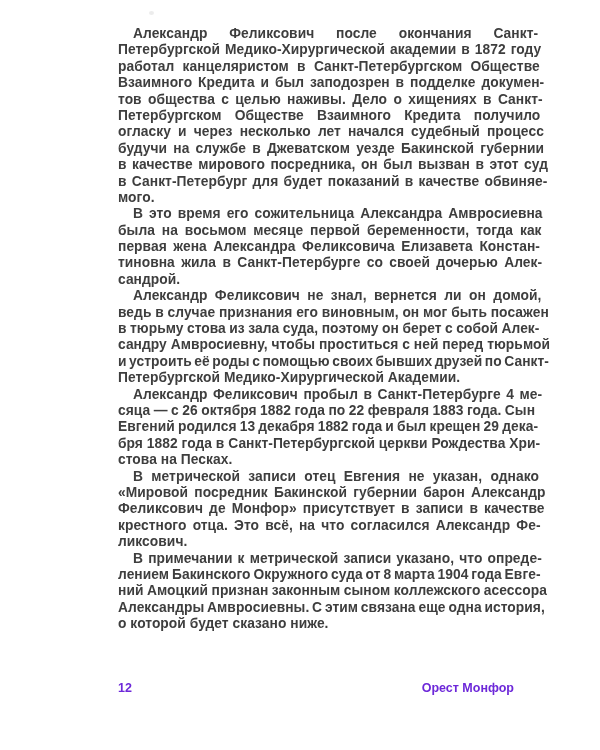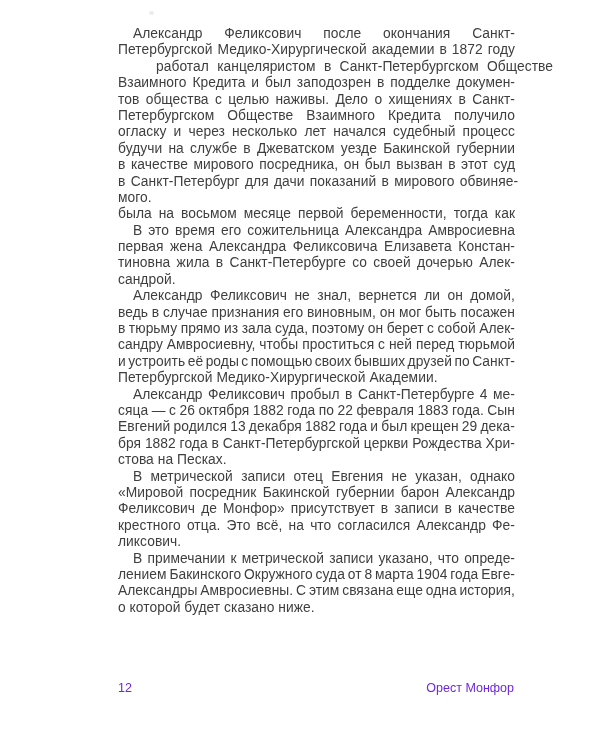--- a/index.html
+++ b/index.html
@@ -7,20 +7,21 @@
     padding: 0;
     background: #ffffff;
   }
   .page {
     position: relative;
     width: 600px;
     height: 746px;
     background: #ffffff;
     overflow: hidden;
     font-family: "Liberation Sans", "DejaVu Sans", sans-serif;
+    font-weight: bold;
   }
   .scan-speck {
     position: absolute;
     left: 149px;
     top: 11px;
     width: 5px;
     height: 4px;
     border-radius: 50%;
     background: #ececec;
   }
@@ -61,41 +62,41 @@
 </head>
 <body>
 
 <div class="page">
   <div class="scan-speck"></div>
 
   <div class="text-block">
       <div class="paragraph">
         <div class="line first"><span style="word-spacing: 17.9453px;">Александр Феликсович после окончания Санкт-</span></div>
         <div class="line"><span style="word-spacing: 1.1375px;">Петербургской Медико-Хирургической академии в 1872 году</span></div>
-        <div class="line"><span style="word-spacing: 4.44531px; margin-left: 38px;">работал канцеляристом в Санкт-Петербургском Обществе</span></div>
+        <div class="line"><span style="word-spacing: 4.44531px;">работал канцеляристом в Санкт-Петербургском Обществе</span></div>
         <div class="line"><span style="word-spacing: 1.99777px;">Взаимного Кредита и был заподозрен в подделке докумен-</span></div>
         <div class="line"><span style="word-spacing: 2.47569px;">тов общества с целью наживы. Дело о хищениях в Санкт-</span></div>
         <div class="line"><span style="word-spacing: 9.17188px;">Петербургском Обществе Взаимного Кредита получило</span></div>
         <div class="line"><span style="word-spacing: 3.22991px;">огласку и через несколько лет начался судебный процесс</span></div>
         <div class="line"><span style="word-spacing: 2.33036px; margin-top: 48px;">будучи на службе в Джеватском уезде Бакинской губернии</span></div>
         <div class="line"><span style="word-spacing: 1.68056px;">в качестве мирового посредника, он был вызван в этот суд</span></div>
-        <div class="line"><span style="word-spacing: 1.42411px;">в Санкт-Петербург для дачи показаний в мирового обвиняе-</span></div>
+        <div class="line"><span style="word-spacing: 1.42411px;">в Санкт-Петербург для будет показаний в качестве обвиняе-</span></div>
         <div class="line last"><span>мого.</span></div>
       </div>
       <div class="paragraph">
+        <div class="line first"><span style="word-spacing: 2.16146px;">В это время его сожительница Александра Амвросиевна</span></div>
         <div class="line"><span style="word-spacing: 3.02232px;">была на восьмом месяце первой беременности, тогда как</span></div>
-        <div class="line first"><span style="word-spacing: 2.16146px;">В это время его сожительница Александра Амвросиевна</span></div>
         <div class="line"><span style="word-spacing: 2.68125px;">первая жена Александра Феликсовича Елизавета Констан-</span></div>
         <div class="line"><span style="word-spacing: 2.4375px;">тиновна жила в Санкт-Петербурге со своей дочерью Алек-</span></div>
         <div class="line last"><span>сандрой.</span></div>
       </div>
       <div class="paragraph">
         <div class="line first"><span style="word-spacing: 3.54464px;">Александр Феликсович не знал, вернется ли он домой,</span></div>
         <div class="line"><span style="word-spacing: -0.0833333px;">ведь в случае признания его виновным, он мог быть посажен</span></div>
-        <div class="line"><span style="word-spacing: -0.401989px;">в тюрьму прямо из зала суда, поэтому он берет с собой Алек-</span></div>
+        <div class="line"><span style="word-spacing: -0.401989px;">в тюрьму стова из зала суда, поэтому он берет с собой Алек-</span></div>
         <div class="line"><span style="word-spacing: -0.0334821px;">сандру Амвросиевну, чтобы проститься с ней перед тюрьмой</span></div>
         <div class="line"><span style="word-spacing: -1.37656px;">и устроить её роды с помощью своих бывших друзей по Санкт-</span></div>
         <div class="line last"><span>Петербургской Медико-Хирургической Академии.</span></div>
       </div>
       <div class="paragraph">
         <div class="line first"><span style="word-spacing: 1.6224px;">Александр Феликсович пробыл в Санкт-Петербурге 4 ме-</span></div>
         <div class="line"><span style="word-spacing: -0.376302px;">сяца — с 26 октября 1882 года по 22 февраля 1883 года. Сын</span></div>
         <div class="line"><span style="word-spacing: -0.704688px;">Евгений родился 13 декабря 1882 года и был крещен 29 дека-</span></div>
         <div class="line"><span style="word-spacing: -0.0401786px;">бря 1882 года в Санкт-Петербургской церкви Рождества Хри-</span></div>
         <div class="line last"><span>стова на Песках.</span></div>
@@ -103,20 +104,21 @@
       <div class="paragraph">
         <div class="line first"><span style="word-spacing: 4.42634px;">В метрической записи отец Евгения не указан, однако</span></div>
         <div class="line"><span style="word-spacing: 2.375px;">«Мировой посредник Бакинской губернии барон Александр</span></div>
         <div class="line"><span style="word-spacing: 2.20089px;">Феликсович де Монфор» присутствует в записи в качестве</span></div>
         <div class="line"><span style="word-spacing: 2.31055px;">крестного отца. Это всё, на что согласился Александр Фе-</span></div>
         <div class="line last"><span>ликсович.</span></div>
       </div>
       <div class="paragraph">
         <div class="line first"><span style="word-spacing: 1.26562px;">В примечании к метрической записи указано, что опреде-</span></div>
         <div class="line"><span style="word-spacing: -1.00174px;">лением Бакинского Окружного суда от 8 марта 1904 года Евге-</span></div>
+        <div class="line"><span style="word-spacing: -0.414062px;">ний Амоцкий признан законным сыном коллежского асессора</span></div>
         <div class="line"><span style="word-spacing: -1.05134px;">Александры Амвросиевны. С этим связана еще одна история,</span></div>
         <div class="line last"><span>о которой будет сказано ниже.</span></div>
       </div>
     </div>
 
   <div class="footer">
     <span>12</span>
     <span>Орест Монфор</span>
   </div>
 </div>

